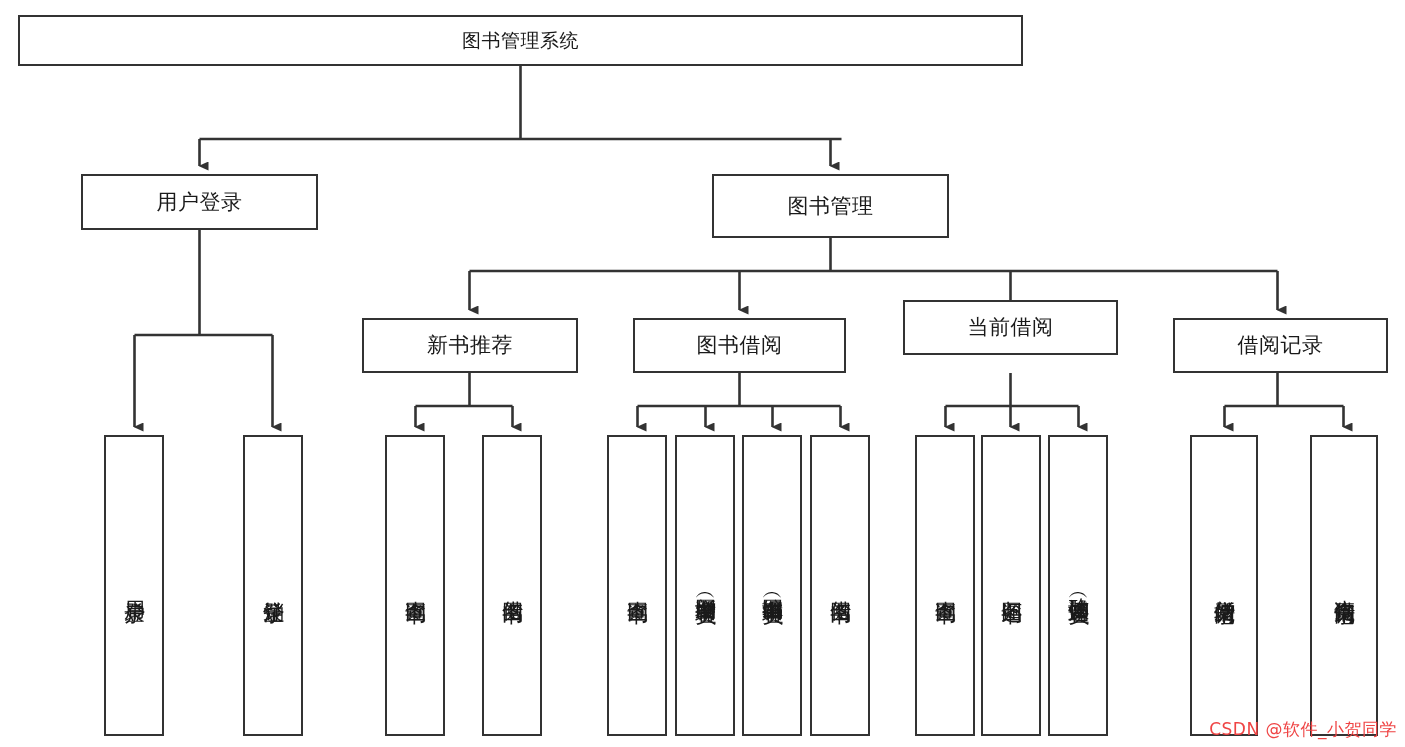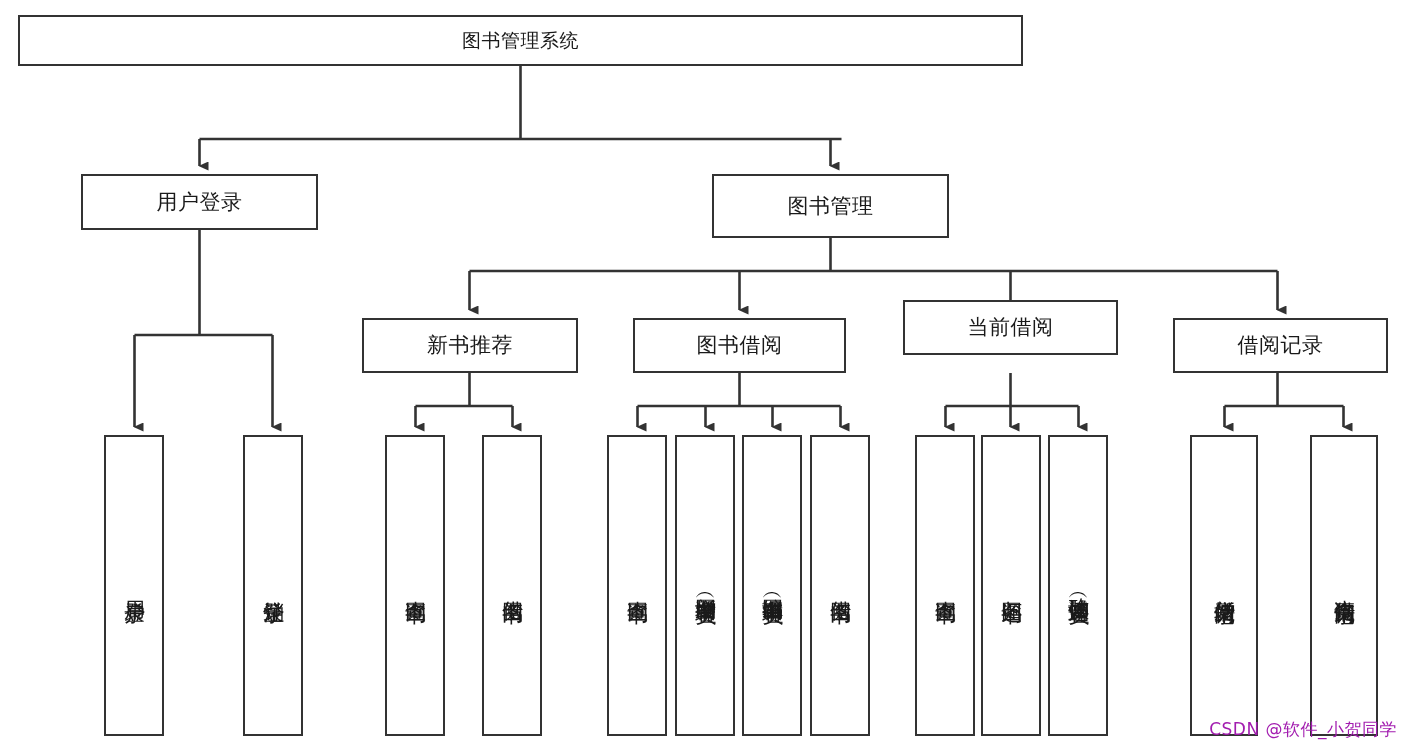--- a/index.html
+++ b/index.html
@@ -61,21 +61,21 @@
     font-size: 21px;
     line-height: 1.12;
     letter-spacing: 1px;
     max-height: 280px;
   }
   #watermark {
     position: absolute;
     right: 8px;
     bottom: 6px;
     font-size: 17px;
-    color: #a21caf;
+    color: #ef4444;
     white-space: nowrap;
     letter-spacing: 0.5px;
     font-family: "DejaVu Sans", "Liberation Sans", sans-serif;
   }
 </style>
 </head>
 <body>
 
 <div id="diagram-root">
 

